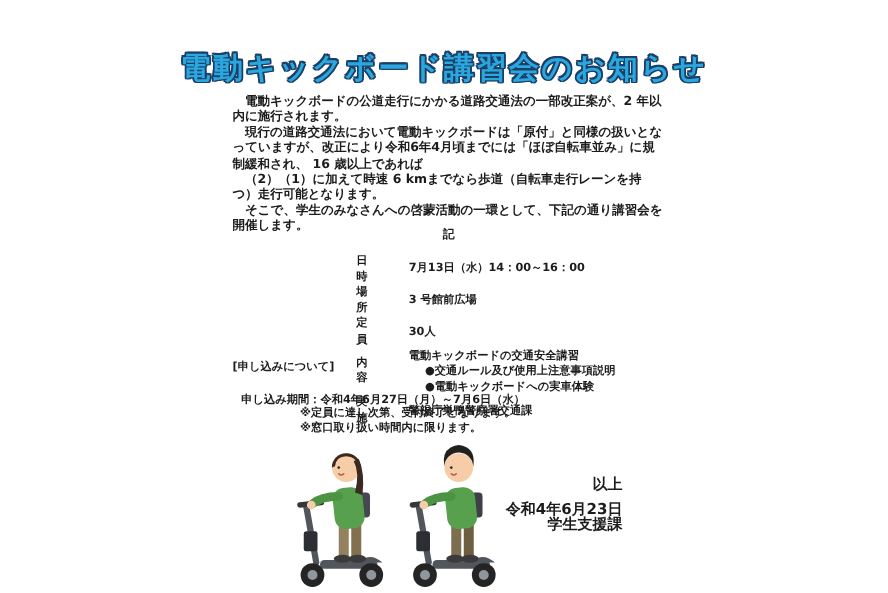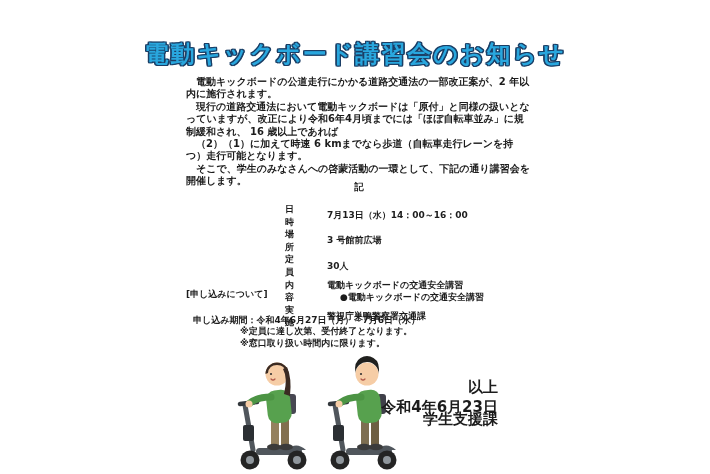--- a/index.html
+++ b/index.html
@@ -21,21 +21,21 @@
   .ki{position:absolute;top:181px;left:186px;width:346px;text-align:center;font-size:9.5px;}
   .details{position:absolute;top:203px;left:285px;font-size:9px;line-height:12.6px;}
   .detail-row{display:flex;align-items:center;}
   .detail-label{flex:0 0 26px;}
   .detail-value{margin-left:16px;}
   .bullet-line{padding-left:13px;}
   .apply{position:absolute;top:289px;left:186px;font-size:9px;line-height:11.6px;}
   .apply .line{padding-left:7px;margin-top:14px;}
   .apply .note{padding-left:54px;}
   .illustrations{position:absolute;top:347px;left:237px;display:flex;gap:10px;}
-  .closing{position:absolute;top:381px;left:186px;width:312px;text-align:right;font-size:15px;line-height:12.5px;}
+  .closing{position:absolute;top:381px;left:186px;width:312px;text-align:right;font-size:12px;line-height:12.5px;}
   .closing .end-mark{margin-bottom:7px;}
 </style>
 </head>
 <body>
 
 <div class="page">
 
   <div class="doc-title">電動キックボード講習会のお知らせ</div>
 
   <div class="intro">
@@ -57,21 +57,22 @@
       <span class="detail-value">3 号館前広場</span>
     </div>
     <div class="detail-row">
       <span class="detail-label">定　員</span>
       <span class="detail-value">30人</span>
     </div>
     <div class="detail-row">
       <span class="detail-label">内　容</span>
       <span class="detail-value">
         <span>電動キックボードの交通安全講習</span>
-        <span class="bullet-line" style="display:block;">●電動キックボードの交通安全講習</span>
+        <span class="bullet-line" style="display:block;">●交通ルール及び使用上注意事項説明</span>
+        <span class="bullet-line" style="display:block;">●電動キックボードへの実車体験</span>
       </span>
     </div>
     <div class="detail-row">
       <span class="detail-label">実　施</span>
       <span class="detail-value">警視庁巣鴨警察署交通課</span>
     </div>
   </div>
 
   <div class="apply">
     <div>[申し込みについて]</div>

